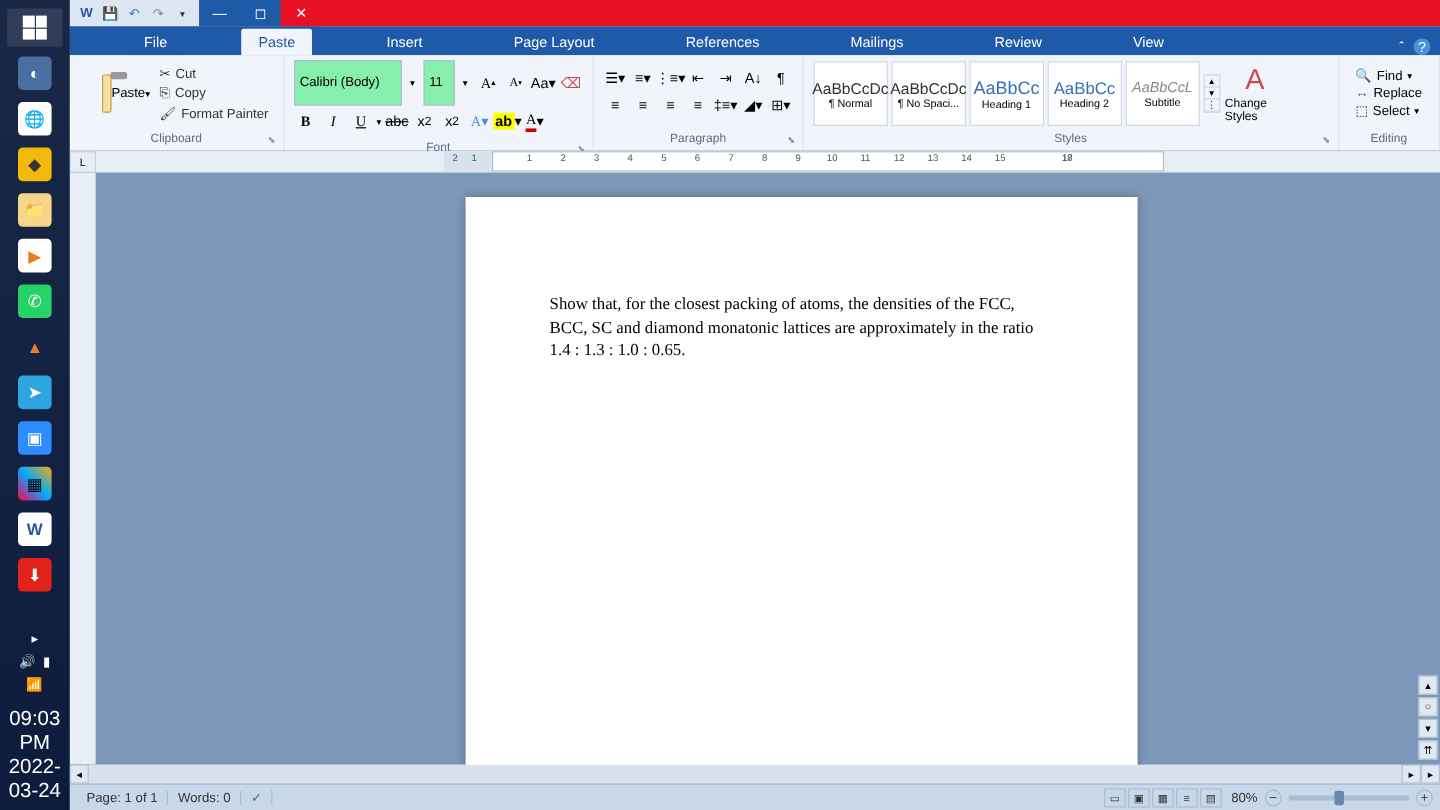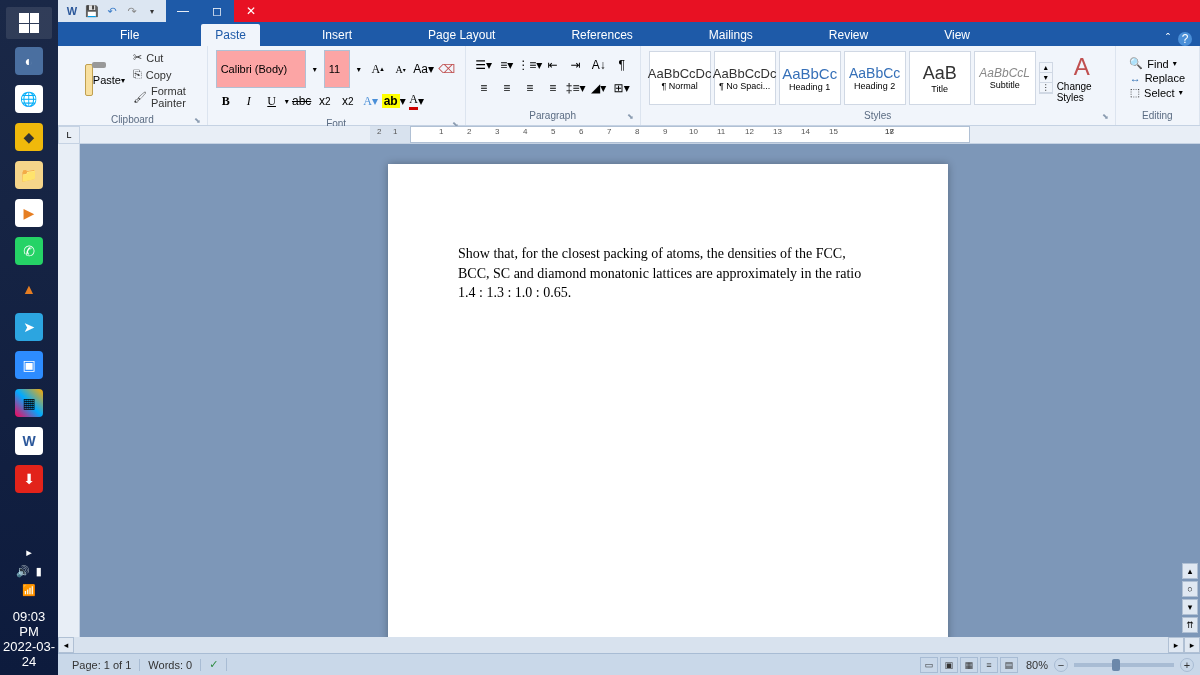--- a/index.html
+++ b/index.html
@@ -6,21 +6,21 @@
 body{width:1200px;height:675px;overflow:hidden;background:#0d1b3d;position:relative;}
 
 
 .taskbar{position:absolute;left:0;top:0;width:58px;height:675px;background:linear-gradient(180deg,#1a2847 0%,#0d1b3d 100%);display:flex;flex-direction:column;align-items:center;padding-top:4px;z-index:10;}
 .taskbar-item{width:46px;height:32px;margin:3px 0;display:flex;align-items:center;justify-content:center;border-radius:2px;cursor:pointer;}
 .taskbar-item.start{background:rgba(255,255,255,0.1);}
 .win-icon{width:20px;height:20px;display:grid;grid-template-columns:1fr 1fr;grid-template-rows:1fr 1fr;gap:1px;}
 .win-icon div{background:#fff;}
 .tb-icon{width:28px;height:28px;border-radius:4px;display:flex;align-items:center;justify-content:center;font-size:14px;}
 .taskbar-spacer{flex:1;}
-.taskbar-footer{color:#fff;font-size:13px;text-align:center;padding:6px 2px;}
+.taskbar-footer{color:#fff;font-size:17px;text-align:center;padding:6px 2px;}
 .tray-icons{display:flex;gap:6px;justify-content:center;margin-bottom:6px;color:#fff;font-size:11px;}
 
 
 .word-window{position:absolute;left:58px;top:0;right:0;bottom:0;background:#b6c7da;display:flex;flex-direction:column;}
 
 
 .titlebar{height:22px;background:#e81123;display:flex;align-items:center;color:#fff;font-size:12px;}
 .qat{display:flex;align-items:center;gap:4px;padding:0 6px;background:#dce6f2;height:100%;color:#333;}
 .qat-icon{width:16px;height:16px;display:flex;align-items:center;justify-content:center;font-size:11px;}
 .title-text{flex:1;text-align:center;}
@@ -46,21 +46,21 @@
 
 .paste-btn{display:flex;flex-direction:row;align-items:center;width:40px;cursor:pointer;margin-left:19px;}
 .paste-icon{width:28px;height:32px;background:#f8e0a0;border:1px solid #c0a050;border-radius:2px;position:relative;}
 .paste-icon::before{content:"";position:absolute;top:-3px;left:6px;width:14px;height:6px;background:#999;border-radius:2px;}
 .paste-lbl{font-size:11px;}
 .clip-side{display:flex;flex-direction:column;gap:2px;font-size:11px;color:#333;}
 .clip-item{display:flex;align-items:center;gap:4px;cursor:pointer;padding:1px 4px;}
 
 .font-row{display:flex;align-items:center;gap:3px;margin-bottom:3px;}
 .font-col{display:flex;flex-direction:column;}
-.font-input{border:1px solid #b0c0d4;font-size:11px;padding:12px 4px;background:#fca5a5;}
+.font-input{border:1px solid #b0c0d4;font-size:11px;padding:12px 4px;background:#86efac;}
 .font-name{width:90px;}
 .font-size{width:26px;}
 .fmt-btn{width:20px;height:20px;display:flex;align-items:center;justify-content:center;font-size:12px;cursor:pointer;border:1px solid transparent;}
 
 .style-gallery{display:flex;align-items:center;gap:3px;}
 .style-item{width:62px;height:54px;border:1px solid #d0d8e4;background:#fff;display:flex;flex-direction:column;align-items:center;justify-content:center;cursor:pointer;font-size:9px;}
 .style-item .preview{font-size:13px;color:#333;}
 .style-item.h1 .preview{color:#3670b8;font-size:15px;}
 .style-item.h2 .preview{color:#3670b8;font-size:14px;}
 .style-item.title .preview{font-size:18px;}
@@ -297,24 +297,20 @@
               <div>¶ No Spaci...</div>
             </div>
           <div class="style-item h1">
               <div class="preview">AaBbCc</div>
               <div>Heading 1</div>
             </div>
           <div class="style-item h2">
               <div class="preview">AaBbCc</div>
               <div>Heading 2</div>
             </div>
-          <div class="style-item title">
-              <div class="preview">AaB</div>
-              <div>Title</div>
-            </div>
           <div class="style-item sub">
               <div class="preview">AaBbCcL</div>
               <div>Subtitle</div>
             </div>
           <div class="style-scroll">
               <div>▴</div>
               <div>▾</div>
               <div>⋮</div>
             </div>
         </div>

